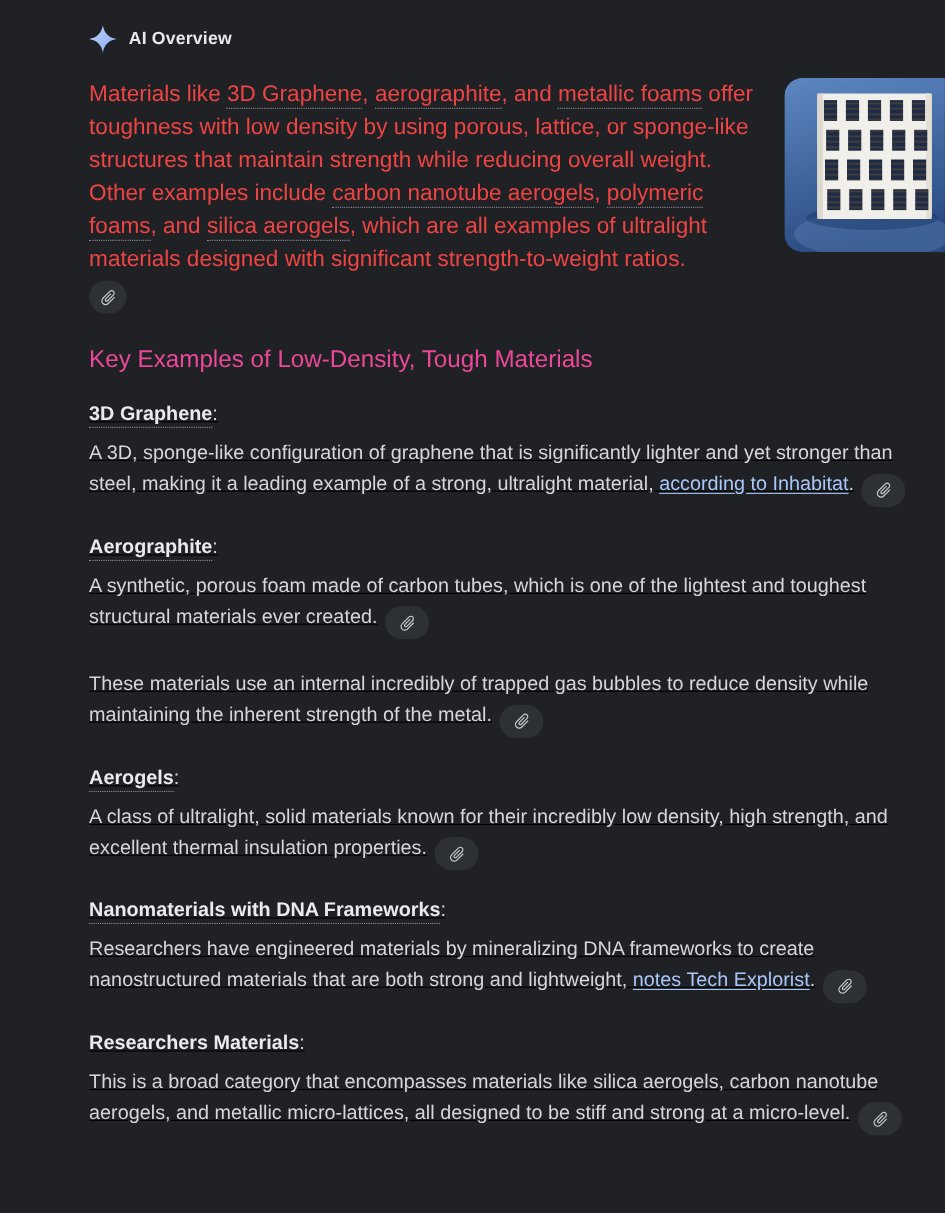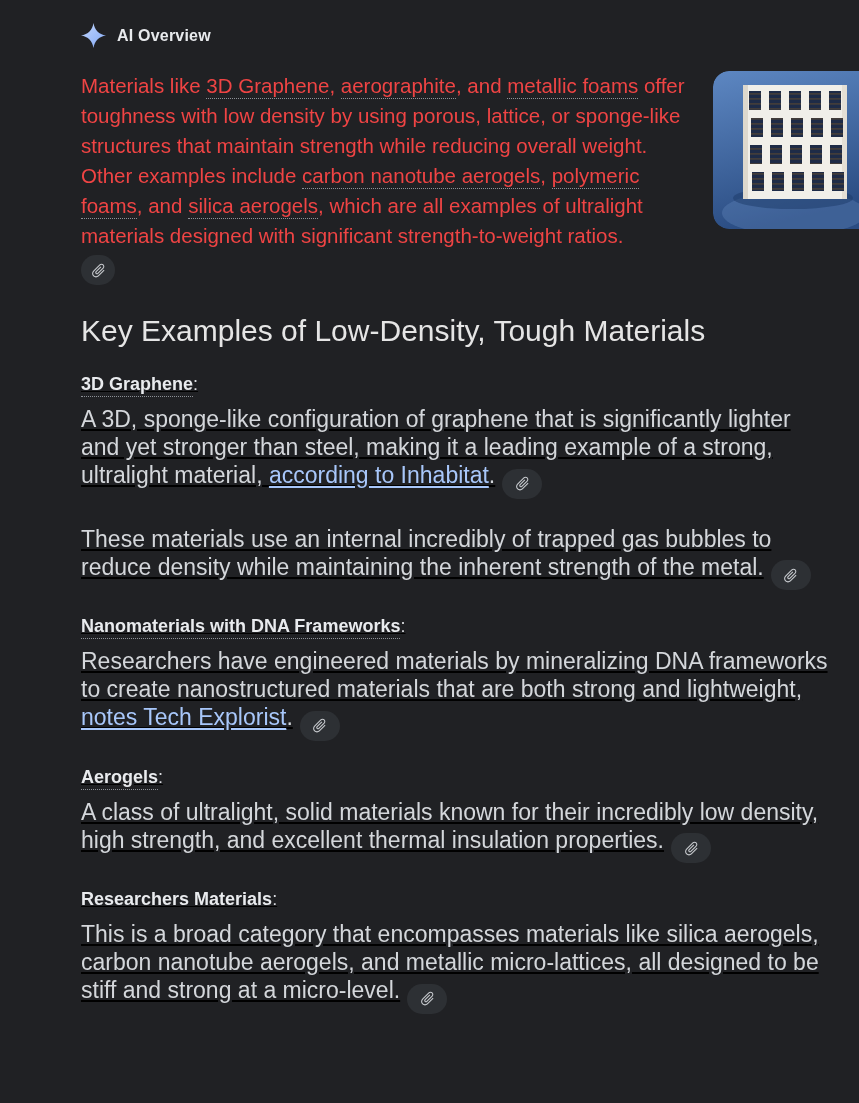--- a/index.html
+++ b/index.html
@@ -32,29 +32,29 @@
     display:inline-flex; align-items:center; justify-content:center;
     width:38px; height:30px; border-radius:15px;
     background:#2d3034; border:none; padding:0; cursor:pointer;
   }
   .chip svg { width:17px; height:17px; fill:#c8cbcf; }
   .chip-row { margin-top:4px; }
   .chip-row .chip { width:34px; }
   .inline-chip { margin-left:7px; vertical-align:-9px; width:40px; }
 
   
-  .key-heading { margin:29px 0 0; font-size:30px; font-weight:400; color:#e5e5e5; }
+  .key-heading { margin:29px 0 0; font-size:22px; font-weight:400; color:#ec4899; }
 
   
   .section { margin-top:26px; max-width:790px;text-decoration:underline; }
   .section-heading { margin:0; font-size:18px; font-weight:700; color:#e9ebee; }
   .section-heading .term { border-bottom:1.5px dotted #8d9197; padding-bottom:2px; }
   .section-heading.no-dots .term { border-bottom:none; padding-bottom:0; }
   .section-heading .colon { font-weight:400; color:#dadce0; }
-  .section-body { margin:10px 0 0; font-size:23px; line-height:28px; color:#d4d7db; }
+  .section-body { margin:10px 0 0; font-size:18px; line-height:28px; color:#d4d7db; }
   .src-link { color:#a8c7fa; text-decoration:underline; text-underline-offset:3px; cursor:pointer; }
 </style>
 </head>
 <body>
 
 <svg width="0" height="0" style="position:absolute">
   <defs>
     <linearGradient id="sparkGrad" x1="0" y1="0" x2="1" y2="1">
       <stop offset="0" stop-color="#c3d7fd"></stop>
       <stop offset="1" stop-color="#82a8f5"></stop>
@@ -130,41 +130,49 @@
 
   <div class="section">
     <h3 class="section-heading"><span class="term">3D Graphene</span><span class="colon">:</span></h3>
     <p class="section-body"><span>A 3D, sponge-like configuration of graphene that is significantly lighter and yet stronger than steel, making it a leading example of a strong, ultralight material, </span><a class="src-link">according to Inhabitat</a><span>.</span><button class="chip inline-chip">
           <svg viewBox="0 0 24 24">
             <use href="#clipPath" transform="rotate(45 12 12)"></use>
           </svg>
         </button></p>
   </div>
 
+  <div class="section">
+    <h3 class="section-heading"><span class="term">Aerographite</span><span class="colon">:</span></h3>
+    <p class="section-body"><span>A synthetic, porous foam made of carbon tubes, which is one of the lightest and toughest structural materials ever created.</span><button class="chip inline-chip">
+          <svg viewBox="0 0 24 24">
+            <use href="#clipPath" transform="rotate(45 12 12)"></use>
+          </svg>
+        </button></p>
+  </div>
 
   <div class="section">
     <p class="section-body"><span>These materials use an internal incredibly of trapped gas bubbles to reduce density while maintaining the inherent strength of the metal.</span><button class="chip inline-chip">
           <svg viewBox="0 0 24 24">
             <use href="#clipPath" transform="rotate(45 12 12)"></use>
           </svg>
         </button></p>
   </div>
 
   <div class="section">
-    <h3 class="section-heading"><span class="term">Nanomaterials with DNA Frameworks</span><span class="colon">:</span></h3>
-    <p class="section-body"><span>Researchers have engineered materials by mineralizing DNA frameworks to create nanostructured materials that are both strong and lightweight, </span><a class="src-link">notes Tech Explorist</a><span>.</span><button class="chip inline-chip">
+    <h3 class="section-heading"><span class="term">Aerogels</span><span class="colon">:</span></h3>
+    <p class="section-body"><span>A class of ultralight, solid materials known for their incredibly low density, high strength, and excellent thermal insulation properties.</span><button class="chip inline-chip">
           <svg viewBox="0 0 24 24">
             <use href="#clipPath" transform="rotate(45 12 12)"></use>
           </svg>
         </button></p>
   </div>
 
   <div class="section">
-    <h3 class="section-heading"><span class="term">Aerogels</span><span class="colon">:</span></h3>
-    <p class="section-body"><span>A class of ultralight, solid materials known for their incredibly low density, high strength, and excellent thermal insulation properties.</span><button class="chip inline-chip">
+    <h3 class="section-heading"><span class="term">Nanomaterials with DNA Frameworks</span><span class="colon">:</span></h3>
+    <p class="section-body"><span>Researchers have engineered materials by mineralizing DNA frameworks to create nanostructured materials that are both strong and lightweight, </span><a class="src-link">notes Tech Explorist</a><span>.</span><button class="chip inline-chip">
           <svg viewBox="0 0 24 24">
             <use href="#clipPath" transform="rotate(45 12 12)"></use>
           </svg>
         </button></p>
   </div>
 
   <div class="section">
     <h3 class="section-heading no-dots"><span class="term">Researchers Materials</span><span class="colon">:</span></h3>
     <p class="section-body"><span>This is a broad category that encompasses materials like silica aerogels, carbon nanotube aerogels, and metallic micro-lattices, all designed to be stiff and strong at a micro-level.</span><button class="chip inline-chip">
           <svg viewBox="0 0 24 24">

